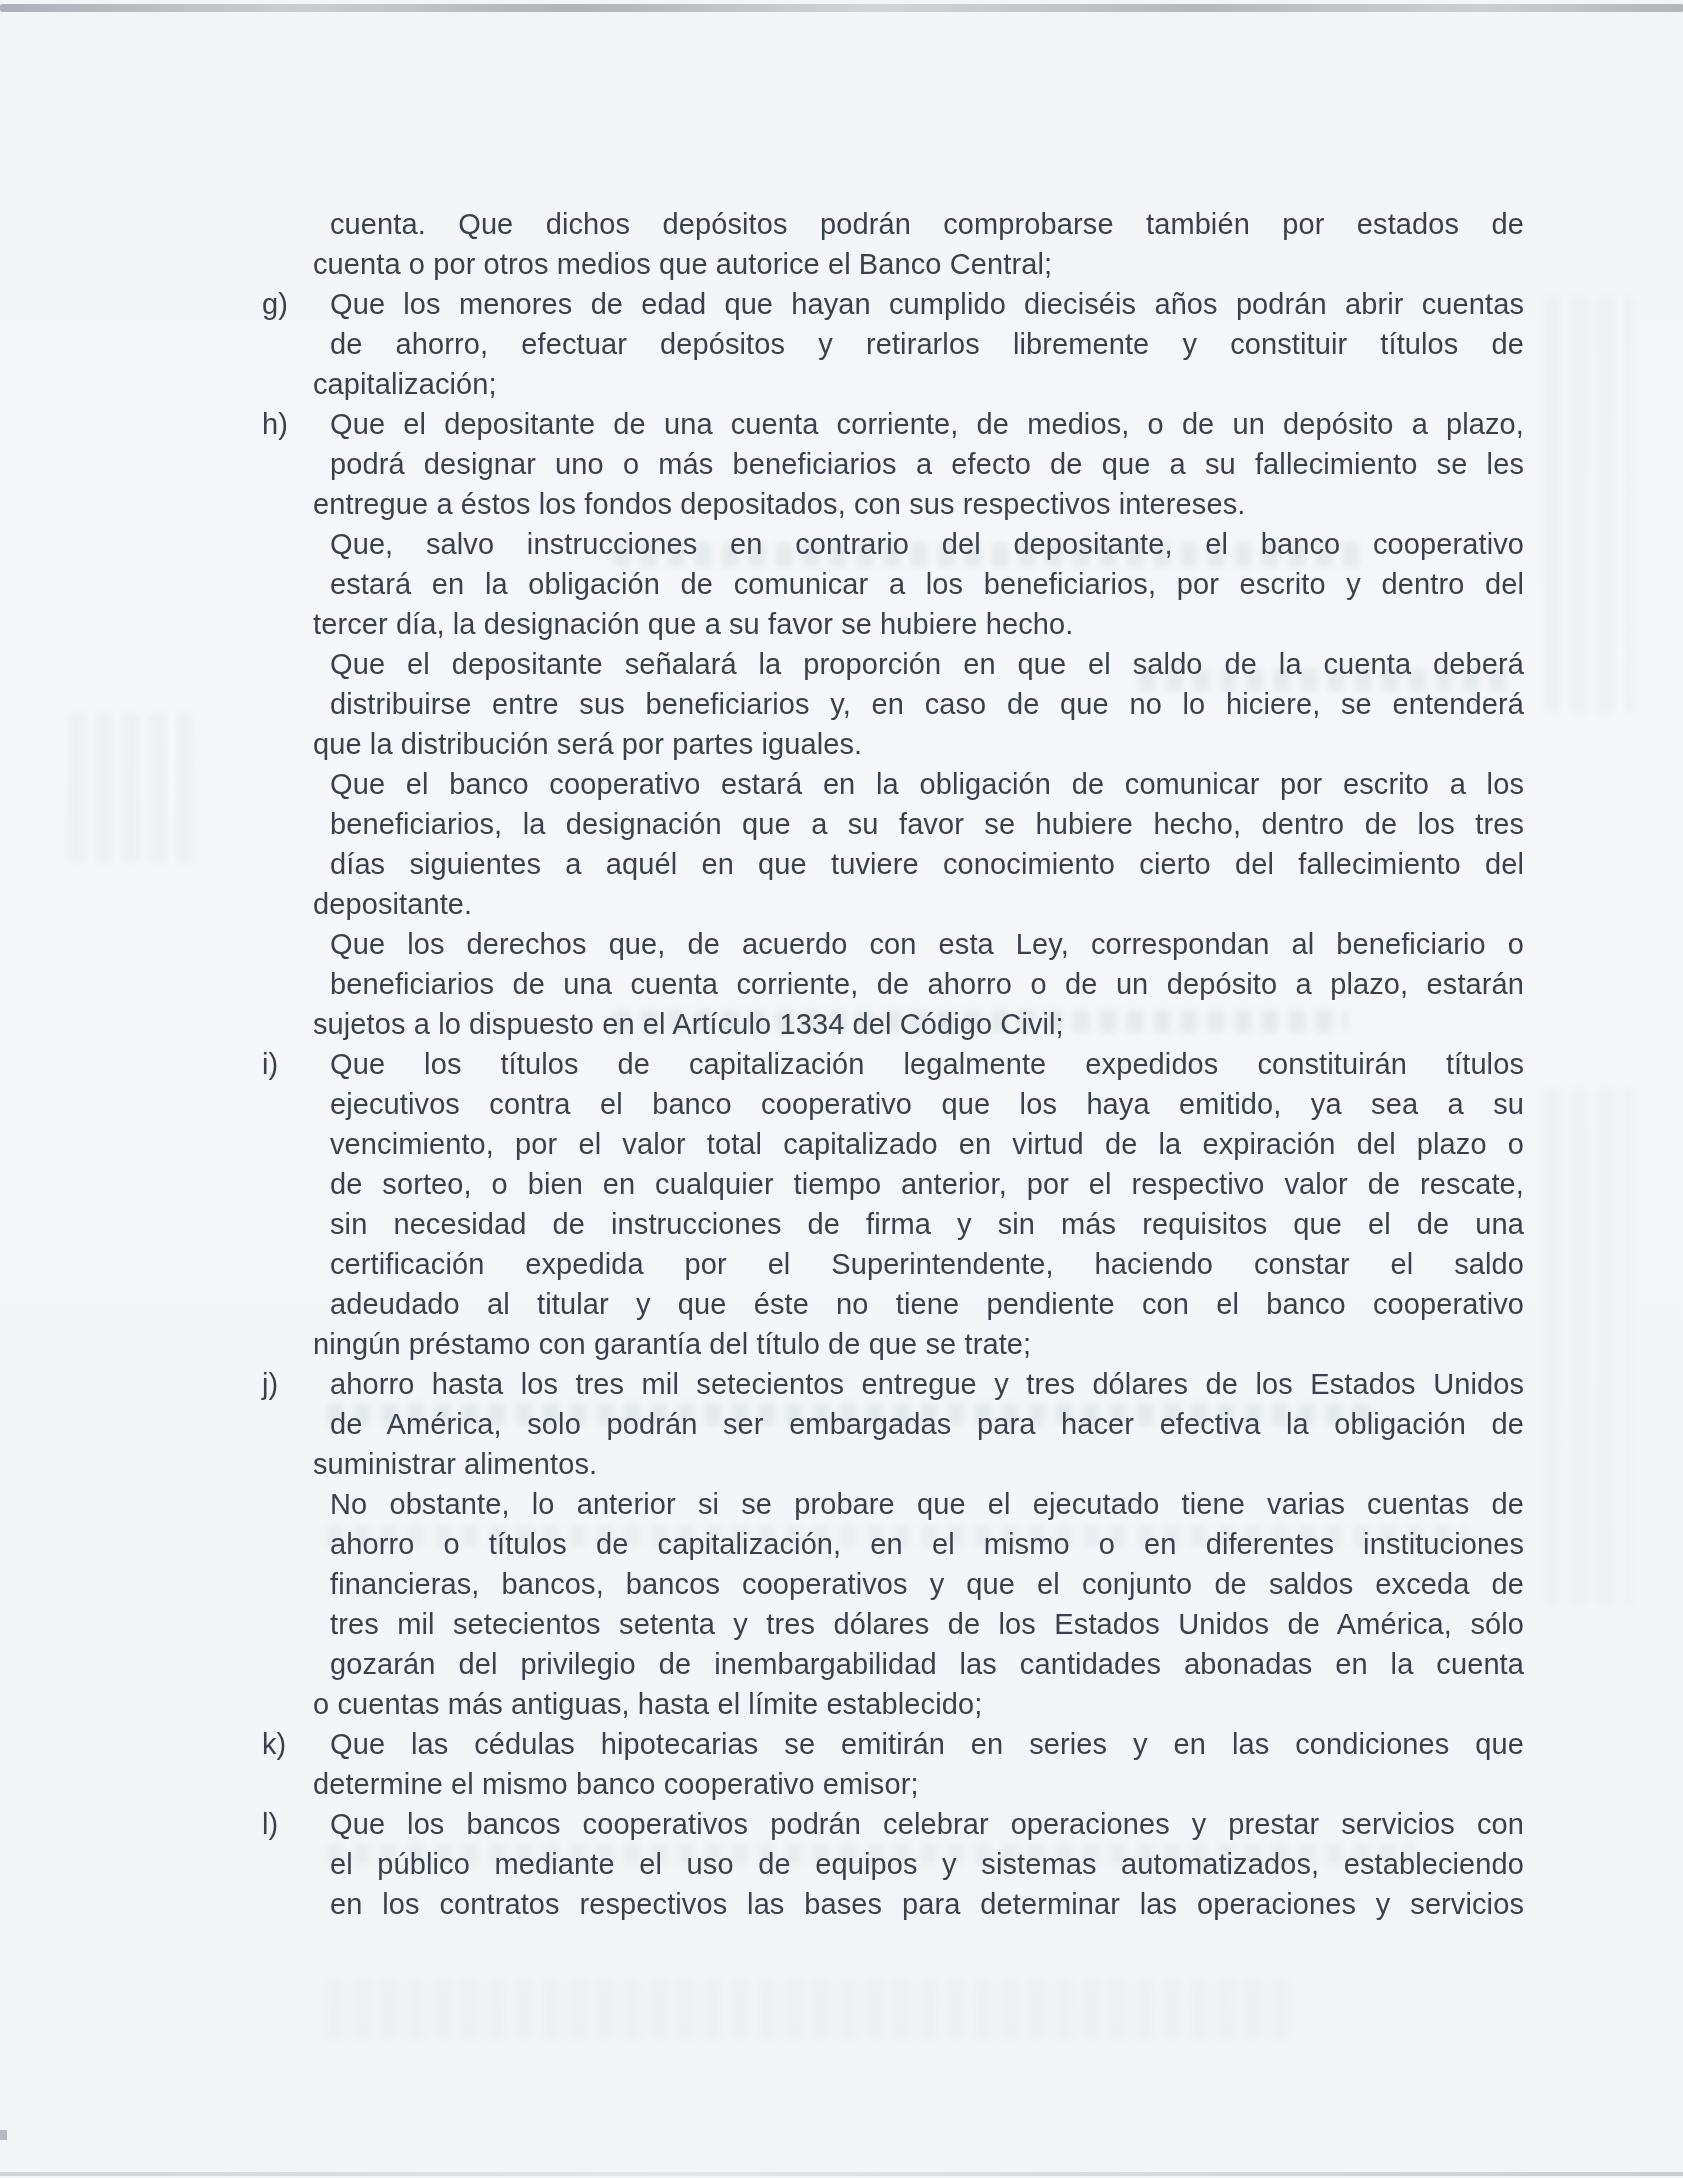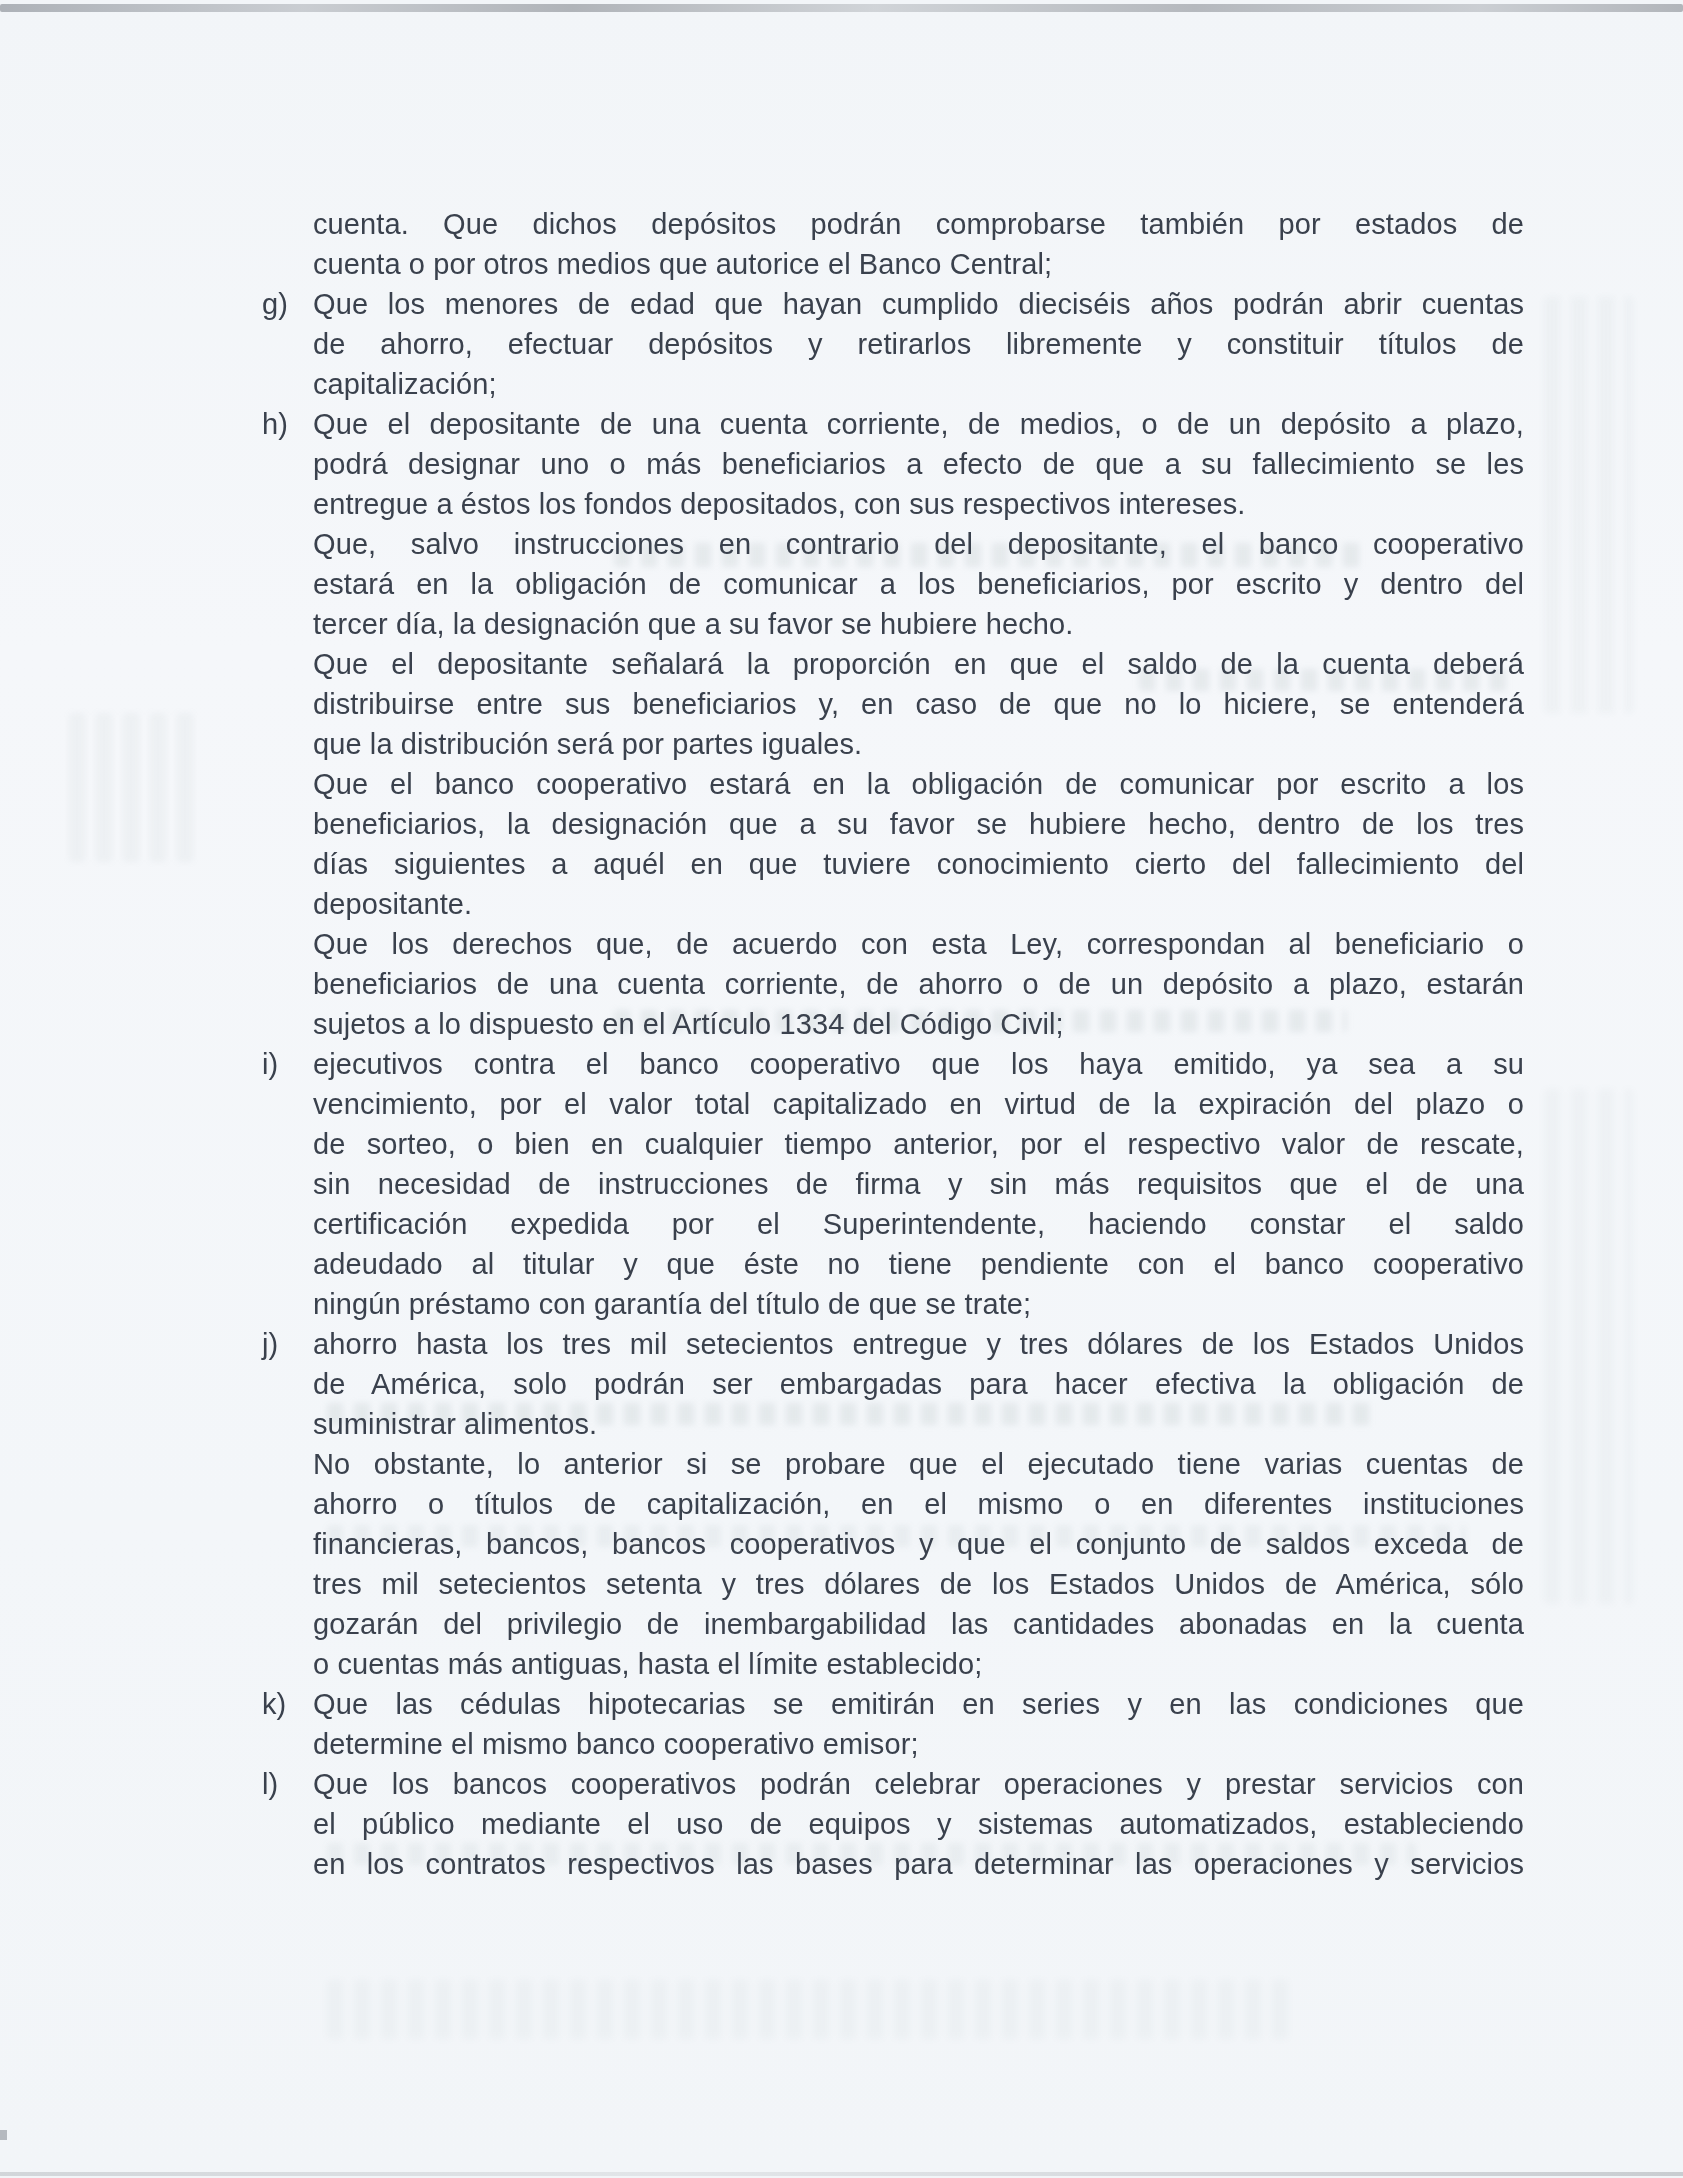--- a/index.html
+++ b/index.html
@@ -37,21 +37,21 @@
   
   .text-block{
     position:absolute;left:262px;top:204px;width:1262px;
     font-size:29px;line-height:40px;
     letter-spacing:0.1px;
   }
   .item-row{display:flex;align-items:flex-start;}
   .marker{width:51px;flex:0 0 51px;white-space:nowrap;}
   .lines{flex:1 1 auto;min-width:0;}
   .line{height:40px;overflow:hidden;}
-  .line.just{text-align:justify;text-align-last:justify;}
+  .line.just{text-align:justify;text-align-last:justify;margin-left:17px;}
 </style>
 </head>
 <body style="background: rgb(244, 246, 249); color: rgb(58, 65, 77);">
 
 <div class="page">
 
   <div class="scan-edge-top"></div>
   <div class="scan-edge-bottom"></div>
   <div class="scan-notch"></div>
 
@@ -99,20 +99,21 @@
           <div class="line just">días siguientes a aquél en que tuviere conocimiento cierto del fallecimiento del</div>
           <div class="line">depositante.</div>
           <div class="line just">Que los derechos que, de acuerdo con esta Ley, correspondan al beneficiario o</div>
           <div class="line just">beneficiarios de una cuenta corriente, de ahorro o de un depósito a plazo, estarán</div>
           <div class="line">sujetos a lo dispuesto en el Artículo 1334 del Código Civil;</div>
         </div>
       </div>
       <div class="item-row">
         <div class="marker">i)</div>
         <div class="lines">
+          <div class="line just">Que los títulos de capitalización legalmente expedidos constituirán títulos</div>
           <div class="line just">ejecutivos contra el banco cooperativo que los haya emitido, ya sea a su</div>
           <div class="line just">vencimiento, por el valor total capitalizado en virtud de la expiración del plazo o</div>
           <div class="line just">de sorteo, o bien en cualquier tiempo anterior, por el respectivo valor de rescate,</div>
           <div class="line just">sin necesidad de instrucciones de firma y sin más requisitos que el de una</div>
           <div class="line just">certificación expedida por el Superintendente, haciendo constar el saldo</div>
           <div class="line just">adeudado al titular y que éste no tiene pendiente con el banco cooperativo</div>
           <div class="line">ningún préstamo con garantía del título de que se trate;</div>
         </div>
       </div>
       <div class="item-row">

